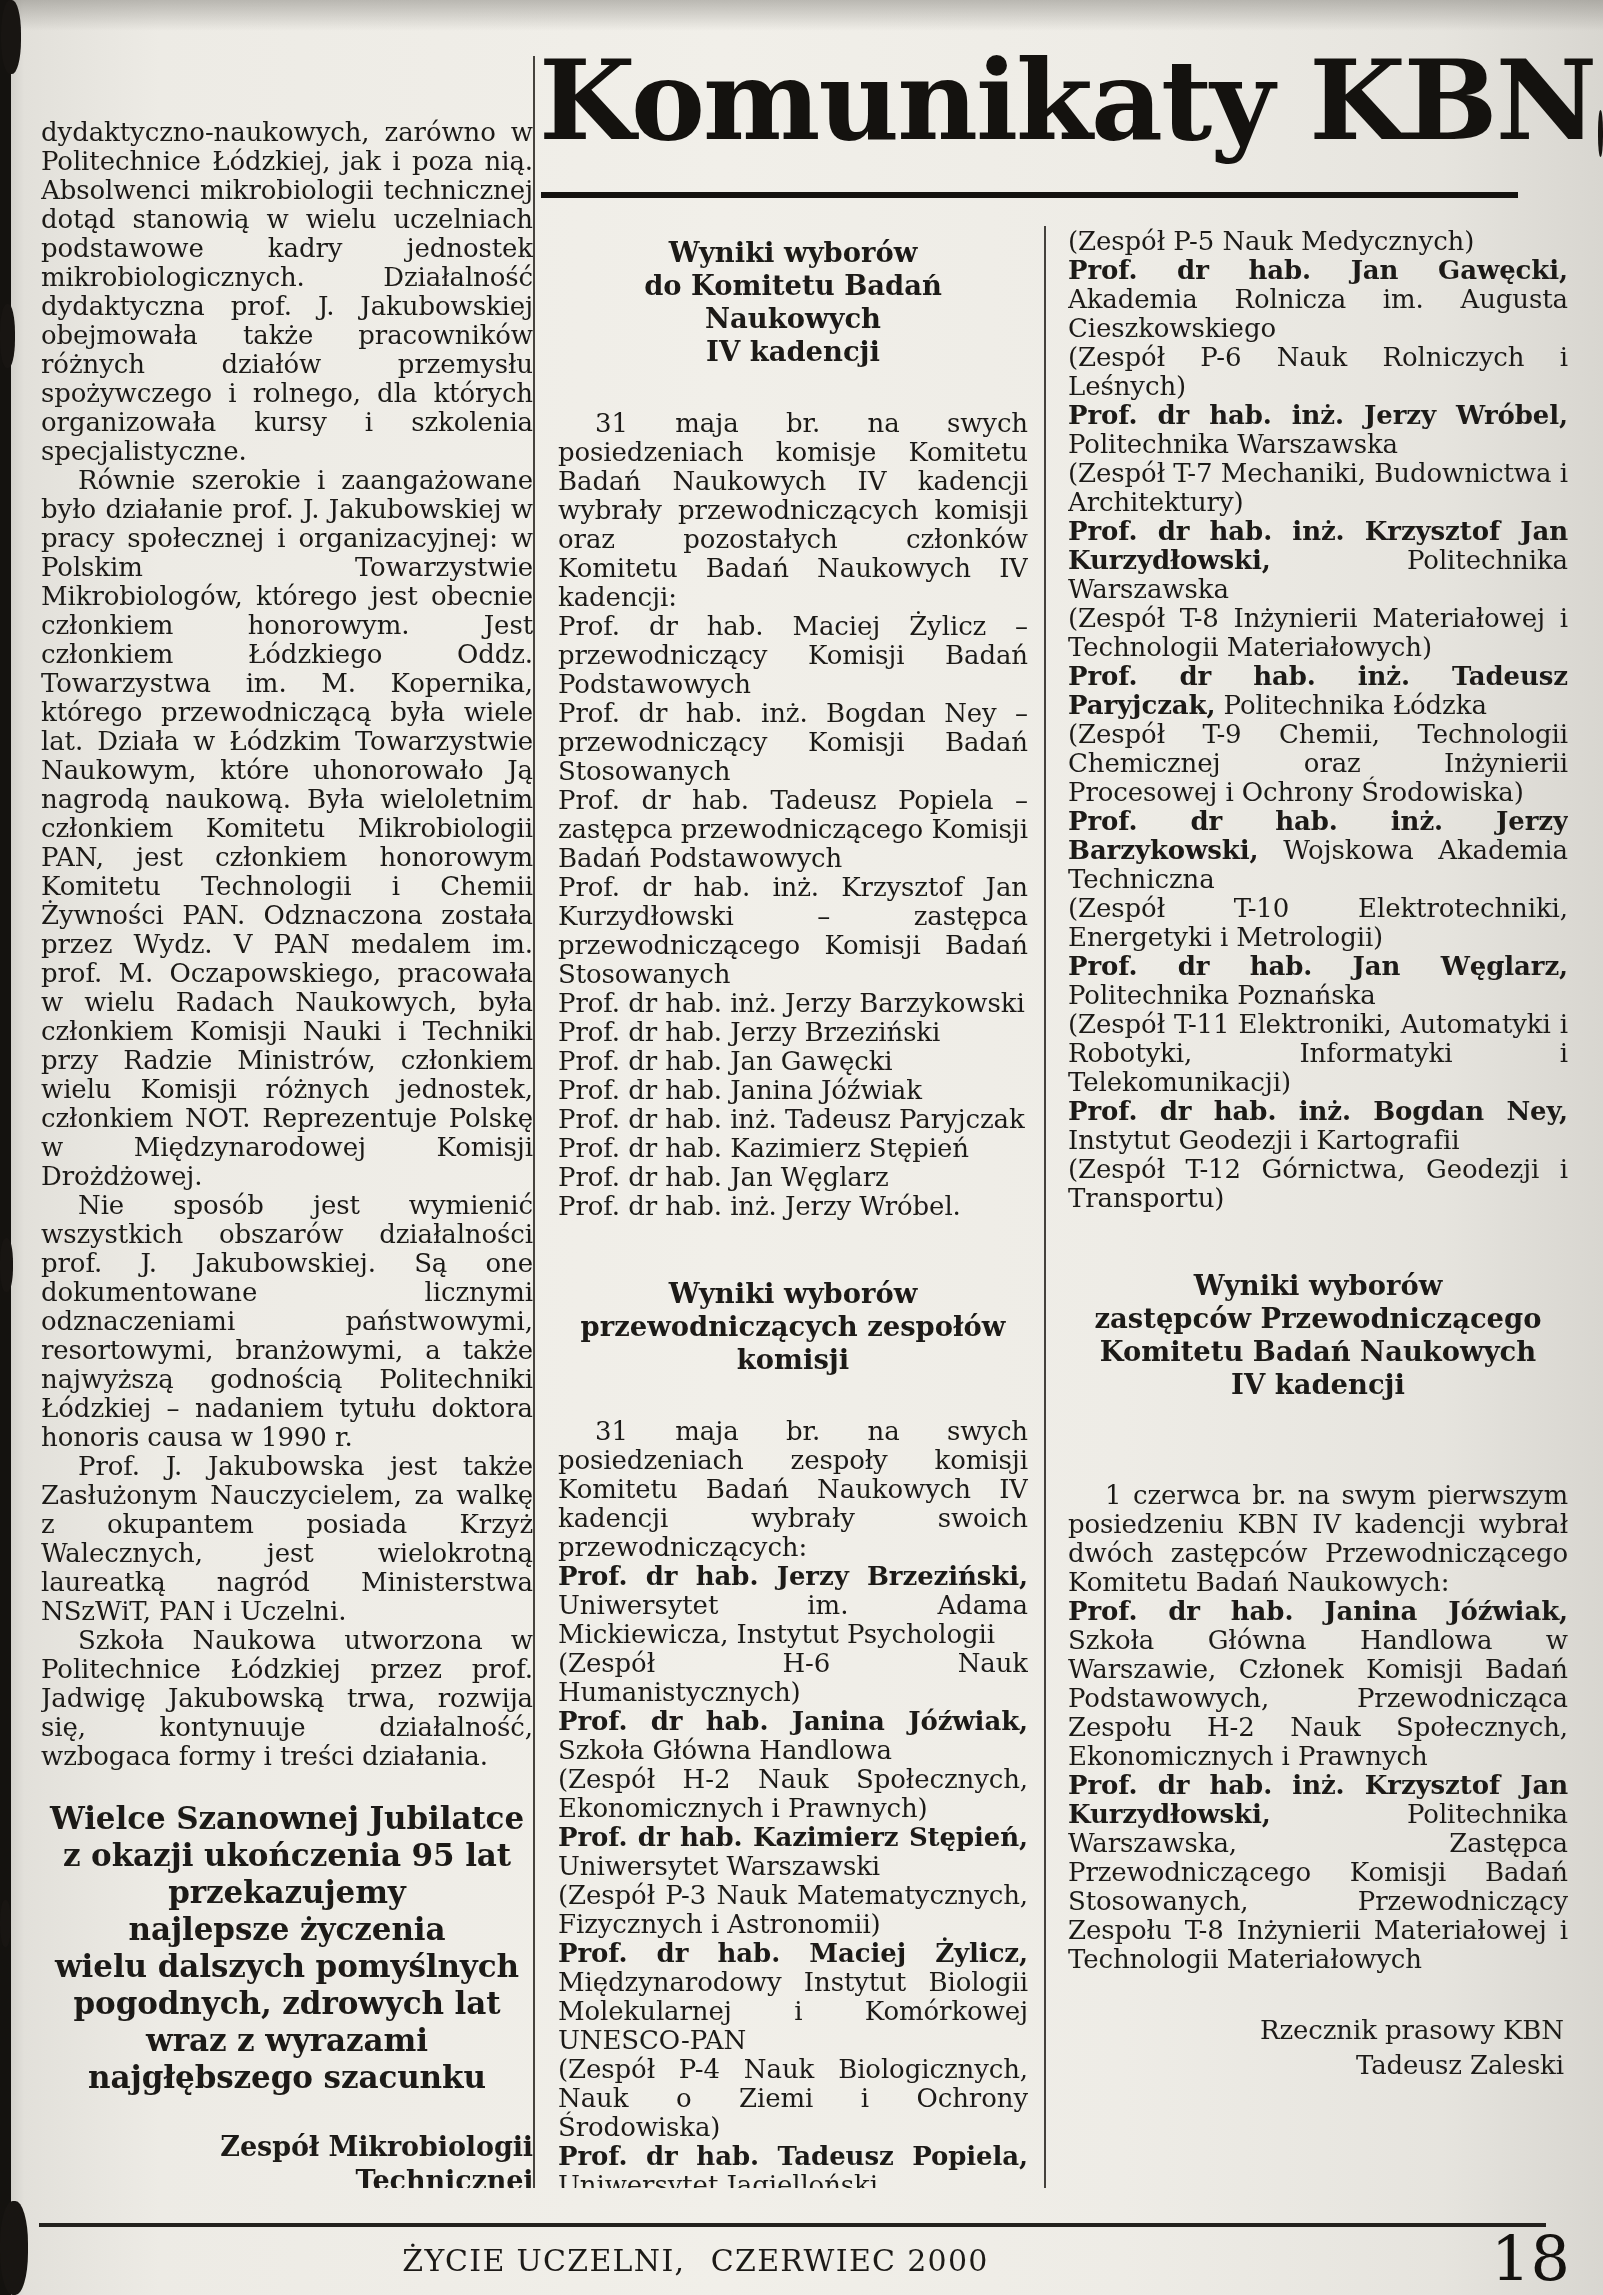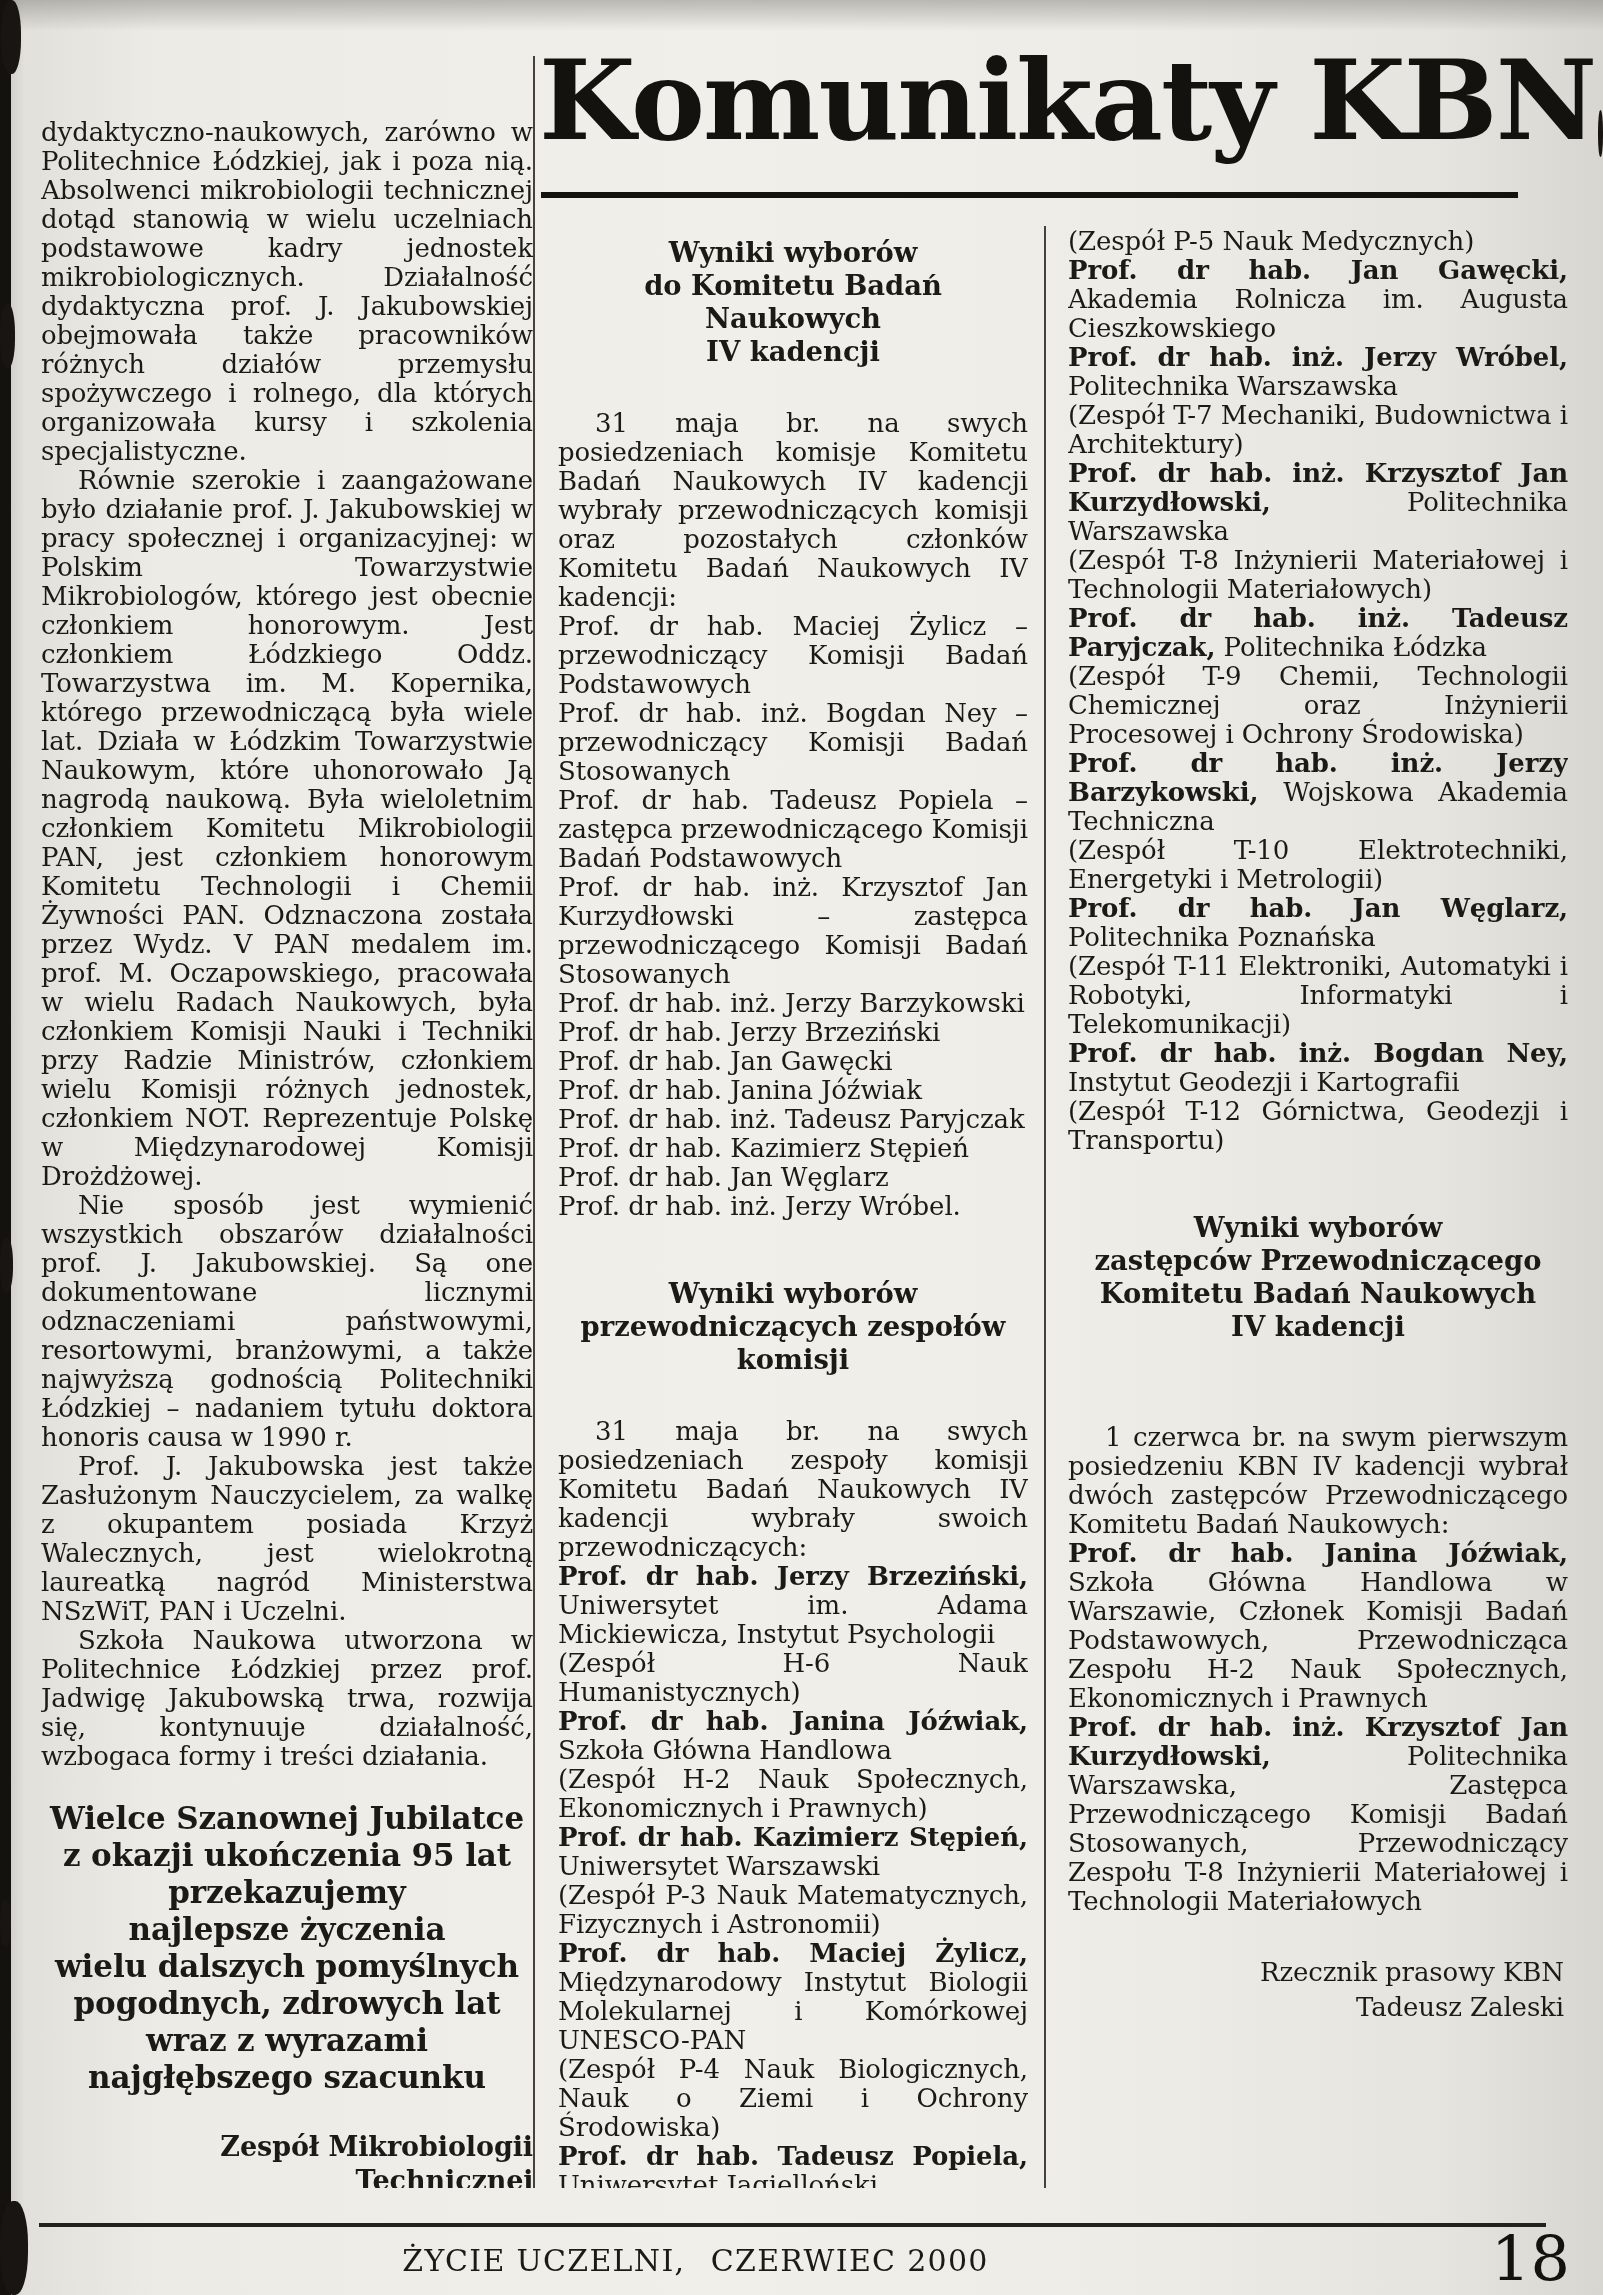--- a/index.html
+++ b/index.html
@@ -160,20 +160,21 @@
         <p class="entry"><strong>Prof. dr hab. Maciej Żylicz,</strong> Międzynarodowy Instytut Biologii Molekularnej i Komórkowej UNESCO-PAN</p>
         <p class="entry team">(Zespół P-4 Nauk Biologicznych, Nauk o Ziemi i Ochrony Środowiska)</p>
         <p class="entry"><strong>Prof. dr hab. Tadeusz Popiela,</strong> Uniwersytet Jagielloński</p>
       </div>
   </div>
 
   <div class="col col-right">
     <p class="entry team">(Zespół P-5 Nauk Medycznych)</p>
     <div>
         <p class="entry"><strong>Prof. dr hab. Jan Gawęcki,</strong> Akademia Rolnicza im. Augusta Cieszkowskiego</p>
+        <p class="entry team">(Zespół P-6 Nauk Rolniczych i Leśnych)</p>
         <p class="entry"><strong>Prof. dr hab. inż. Jerzy Wróbel,</strong> Politechnika Warszawska</p>
         <p class="entry team">(Zespół T-7 Mechaniki, Budownictwa i Architektury)</p>
         <p class="entry"><strong>Prof. dr hab. inż. Krzysztof Jan Kurzydłowski,</strong> Politechnika Warszawska</p>
         <p class="entry team">(Zespół T-8 Inżynierii Materiałowej i Technologii Materiałowych)</p>
         <p class="entry"><strong>Prof. dr hab. inż. Tadeusz Paryjczak,</strong> Politechnika Łódzka</p>
         <p class="entry team">(Zespół T-9 Chemii, Technologii Chemicznej oraz Inżynierii Procesowej i Ochrony Środowiska)</p>
         <p class="entry"><strong>Prof. dr hab. inż. Jerzy Barzykowski,</strong> Wojskowa Akademia Techniczna</p>
         <p class="entry team">(Zespół T-10 Elektrotechniki, Energetyki i Metrologii)</p>
         <p class="entry"><strong>Prof. dr hab. Jan Węglarz,</strong> Politechnika Poznańska</p>
         <p class="entry team">(Zespół T-11 Elektroniki, Automatyki i Robotyki, Informatyki i Telekomunikacji)</p>

